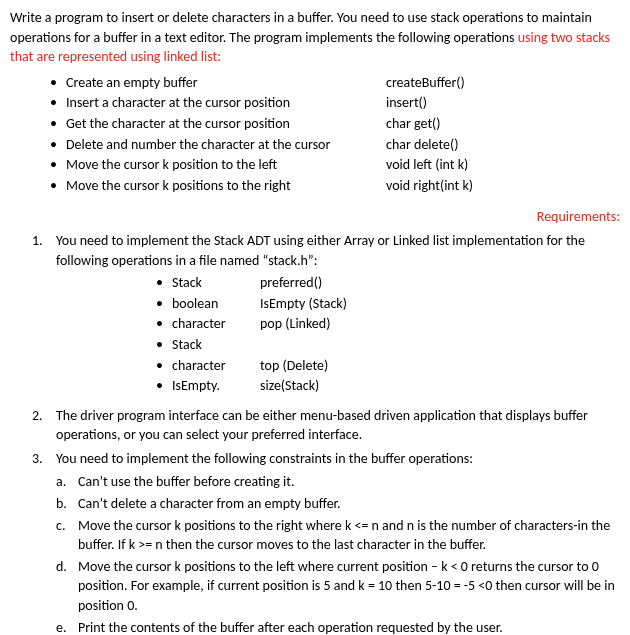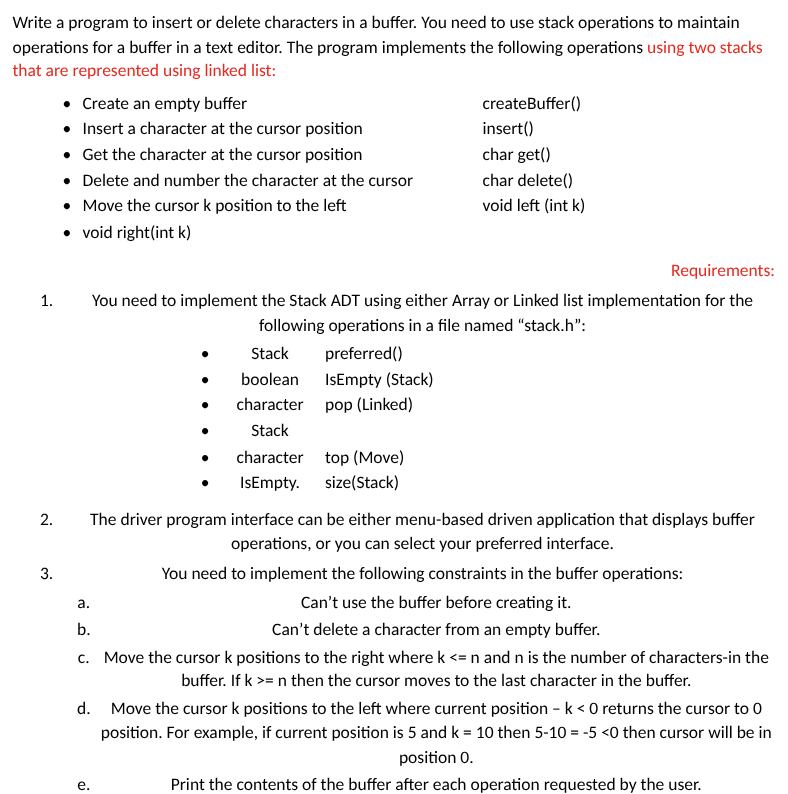--- a/index.html
+++ b/index.html
@@ -19,21 +19,21 @@
     .op-row { display: flex; align-items: flex-start; margin-bottom: 1px; }
     .bullet { width: 16px; flex-shrink: 0; }
     .op-desc { width: 320px; flex-shrink: 0; }
     .op-fn {  }
 
     .sect-heading { margin-top: 10px; margin-bottom: 4px; text-align: right; }
 
     .req-num-list { margin-left: 22px; }
     .num-item { display: flex; margin-bottom: 4px; }
     .num-label { width: 24px; flex-shrink: 0; }
-    .num-body { flex: 1; text-align: center; }
+    .num-body { flex: 1; }
 
     .inner-ops { margin-left: 100px; margin-top: 3px; margin-bottom: 6px; }
     .inner-row { display: flex; margin-bottom: 1px; }
     .inner-row .bullet { width: 16px; }
     .ret { width: 88px; flex-shrink: 0; }
     .fn { }
 
     .sub-list { margin-top: 4px; }
     .sub-item { display: flex; margin-bottom: 2px; }
     .sub-label { width: 22px; flex-shrink: 0; }
@@ -67,20 +67,21 @@
     <span class="op-desc">Delete and number the character at the cursor</span>
     <span class="op-fn">char delete()</span>
   </div>
   <div class="op-row">
     <span class="bullet">•</span>
     <span class="op-desc">Move the cursor k position to the left</span>
     <span class="op-fn">void left (int k)</span>
   </div>
   <div class="op-row">
     <span class="bullet">•</span>
+    <span class="op-desc">Move the cursor k positions to the right</span>
     <span class="op-fn">void right(int k)</span>
   </div>
 </div>
 
 <p class="sect-heading red">Requirements:</p>
 
 <div class="req-num-list">
 
   <div class="num-item">
     <span class="num-label">1.</span>
@@ -102,21 +103,21 @@
           <span class="ret">character</span>
           <span class="fn">pop (Linked)</span>
         </div>
         <div class="inner-row">
           <span class="bullet">•</span>
           <span class="ret">Stack</span>
         </div>
         <div class="inner-row">
           <span class="bullet">•</span>
           <span class="ret">character</span>
-          <span class="fn">top (Move)</span>
+          <span class="fn">top (Delete)</span>
         </div>
         <div class="inner-row">
           <span class="bullet">•</span>
           <span class="ret">IsEmpty.</span>
           <span class="fn">size(Stack)</span>
         </div>
       </div>
     </div>
   </div>
 

